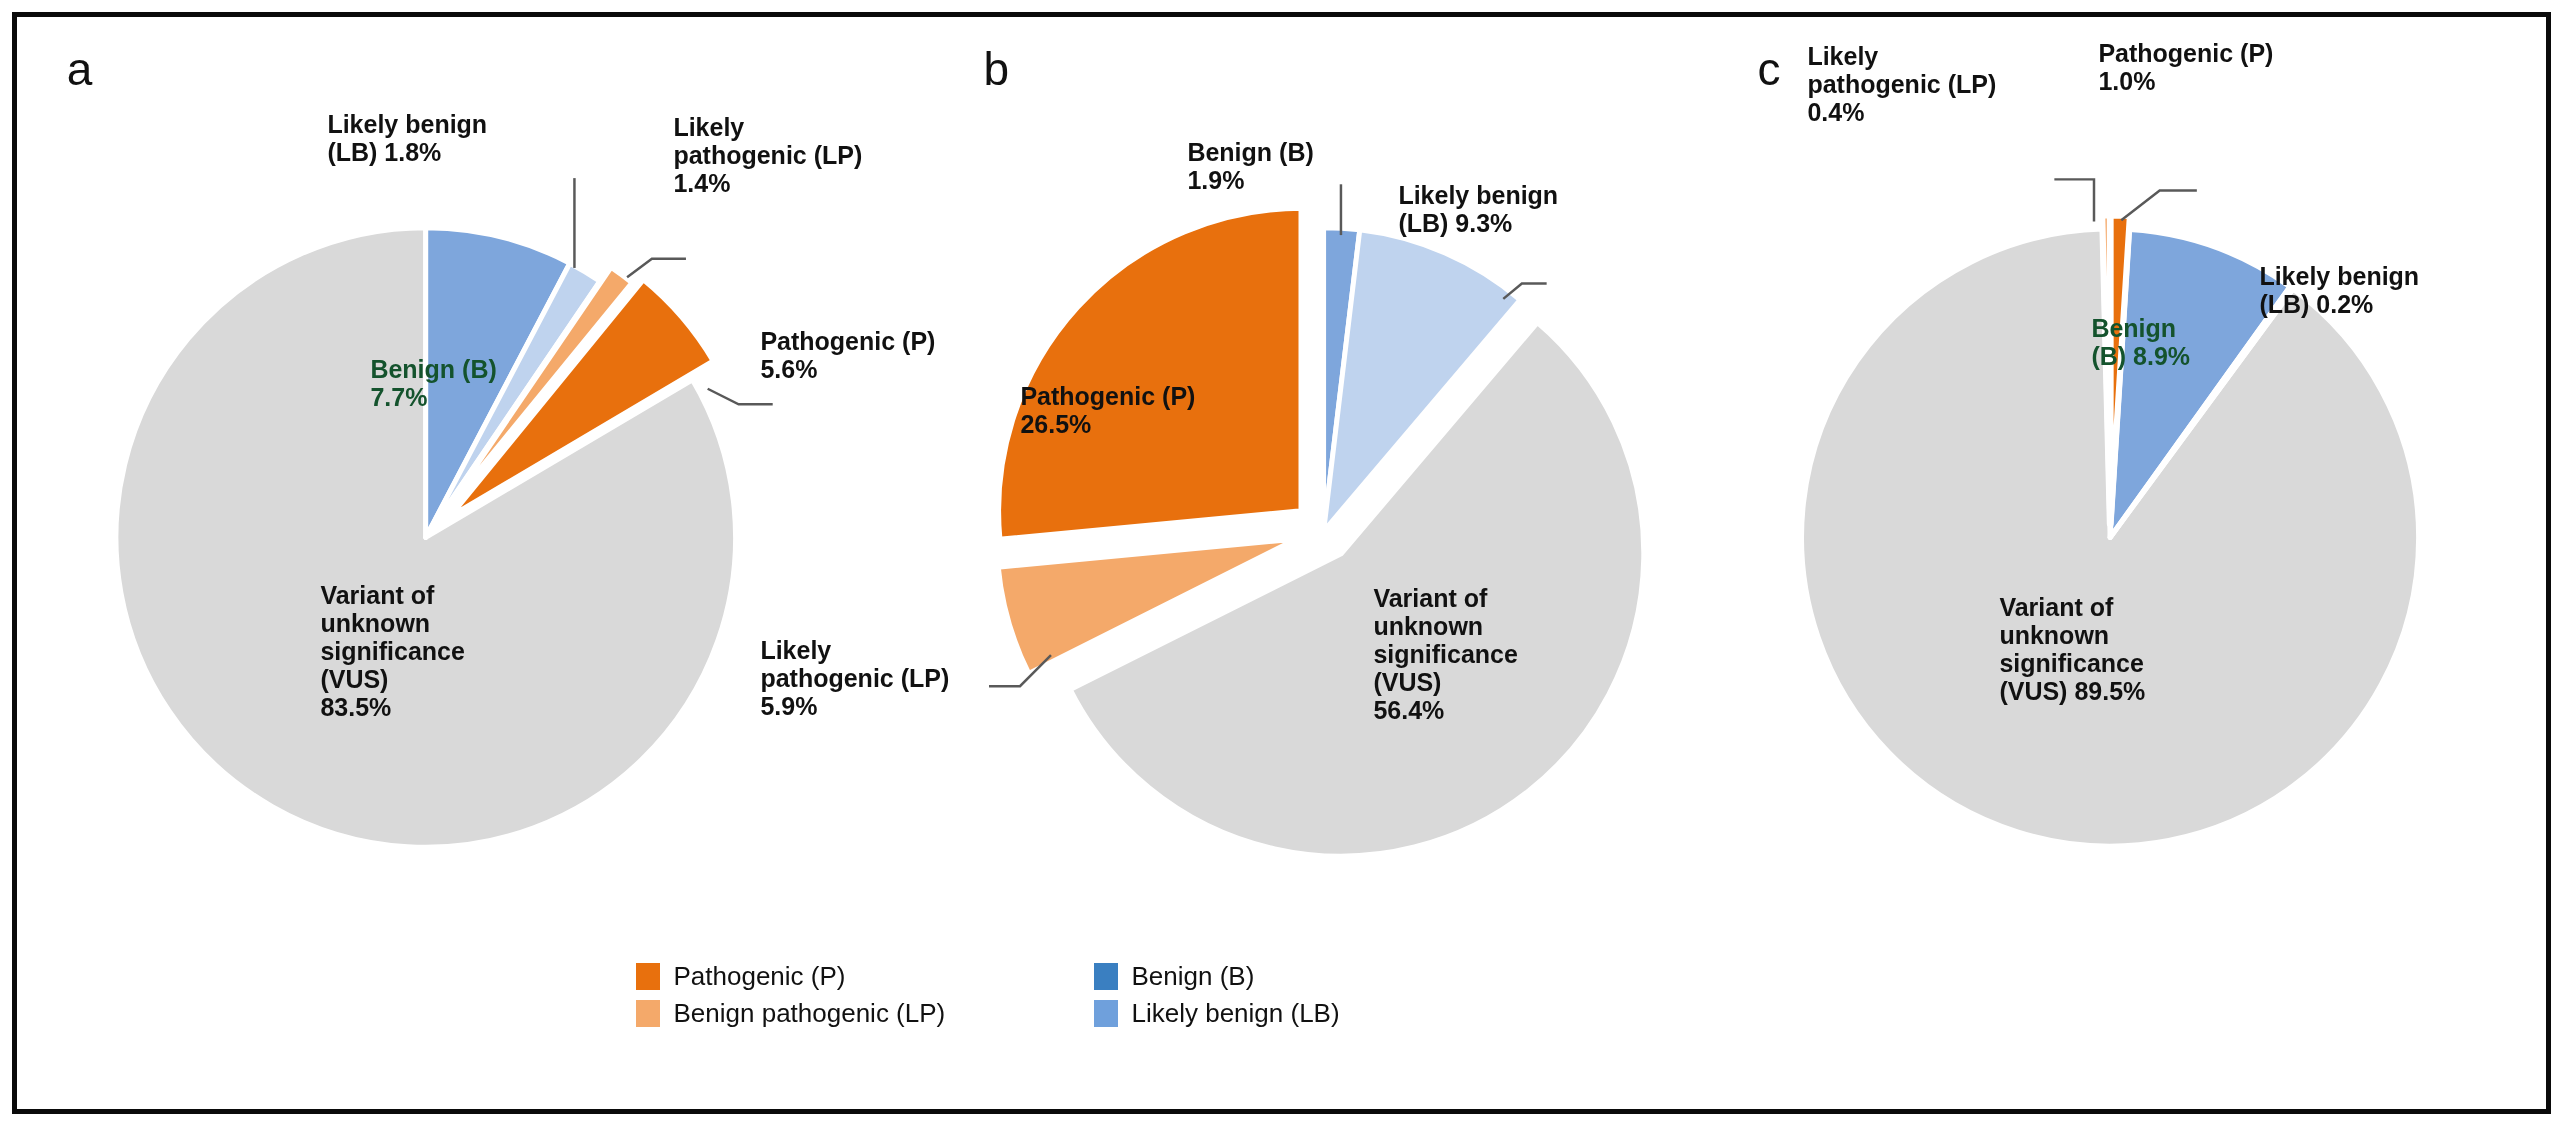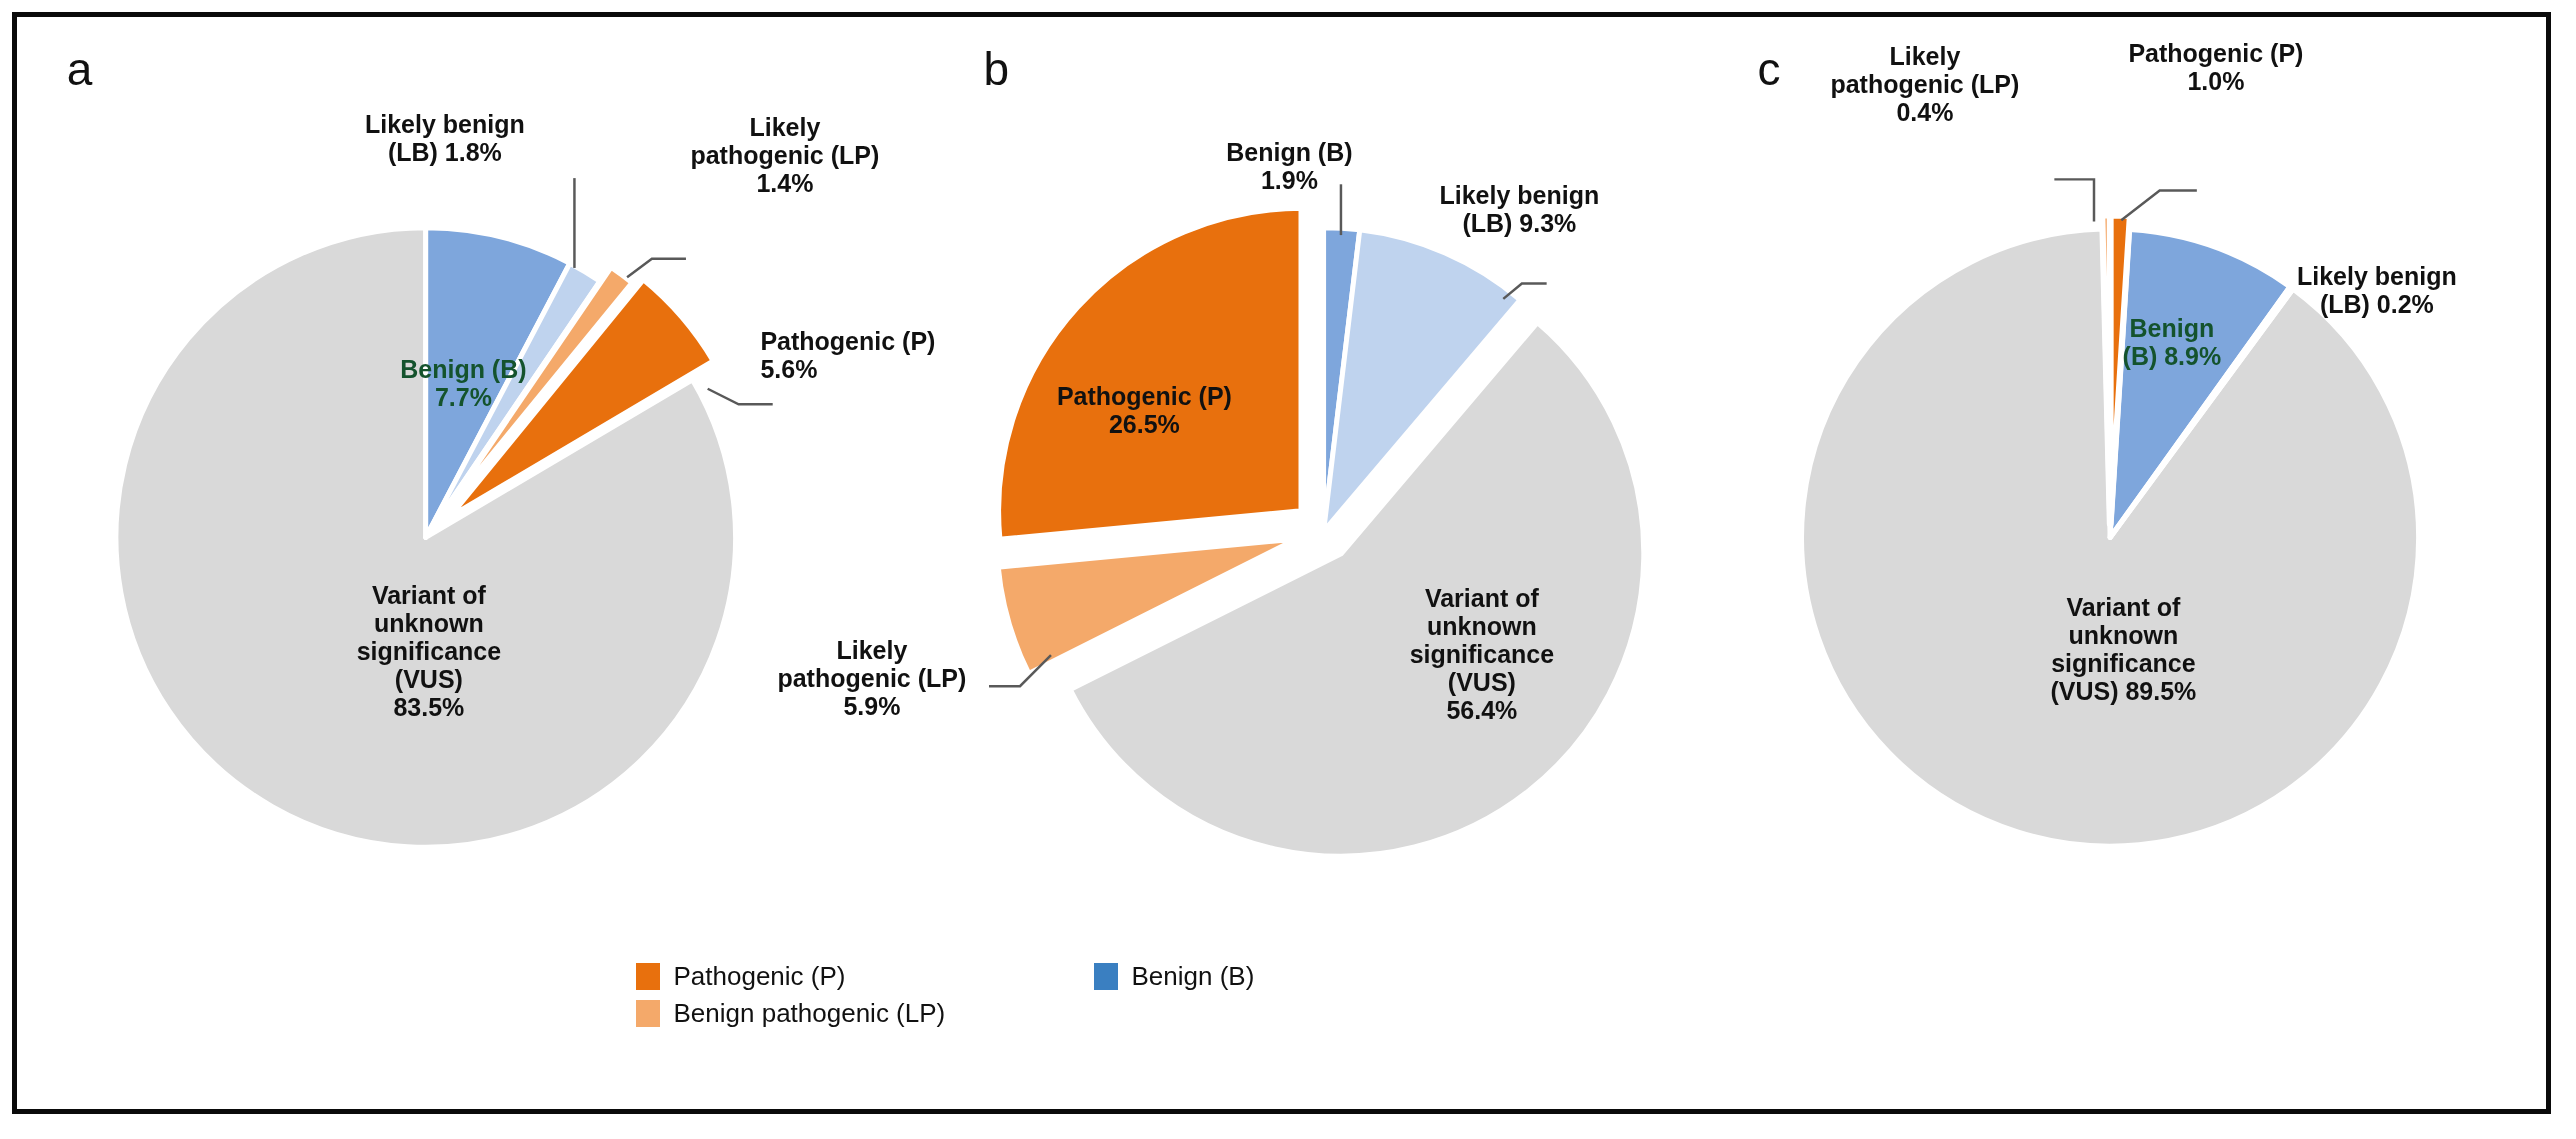--- a/index.html
+++ b/index.html
@@ -4,21 +4,21 @@
 <style>
   html,body{margin:0;padding:0;background:#fff;}
   body{width:2576px;height:1140px;font-family:"Liberation Sans",sans-serif;}
   #frame{position:absolute;left:12.4px;top:12.4px;width:2539px;height:1102px;
          border:5.6px solid #0a0a0a;background:#ffffff;box-sizing:border-box;}
   .panel{position:absolute;top:0;height:917px;}
   .panel-letter{position:absolute;font-size:46px;color:#111;font-weight:400;
                 font-family:"Liberation Sans",sans-serif;}
   svg.pie{position:absolute;left:0;top:0;overflow:visible;}
   .lbl{position:absolute;font-weight:bold;color:#111;line-height:1.12;
-       text-align:center;font-size:25px;font-family:"Liberation Sans",sans-serif;
+       text-align:left;font-size:25px;font-family:"Liberation Sans",sans-serif;
        white-space:pre-line;}
   .lbl.dark{color:#14532d;}
   #legend{position:absolute;left:619px;top:941px;width:1115px;}
   .legend-col{position:absolute;top:0;}
   .legend-row{display:flex;align-items:center;height:37px;}
   .swatch{width:23.5px;height:27px;margin-right:13.6px;flex:0 0 auto;}
   .legend-text{font-size:26px;color:#111;font-family:"Liberation Sans",sans-serif;
                white-space:nowrap;}
 </style>
 </head>
@@ -141,17 +141,21 @@
       <div class="legend-row">
         <span class="swatch" style="background:#F4A96A;"></span>
         <span class="legend-text">Benign pathogenic (LP)</span>
       </div>
     </div>
     <div class="legend-col" style="left:458px;">
       <div class="legend-row">
         <span class="swatch" style="background:#3A7FC1;"></span>
         <span class="legend-text">Benign (B)</span>
       </div>
+      <div class="legend-row">
+        <span class="swatch" style="background:#6FA0DC;"></span>
+        <span class="legend-text">Likely benign (LB)</span>
+      </div>
     </div>
   </div>
 
 </div>
 
 
 </body></html>

